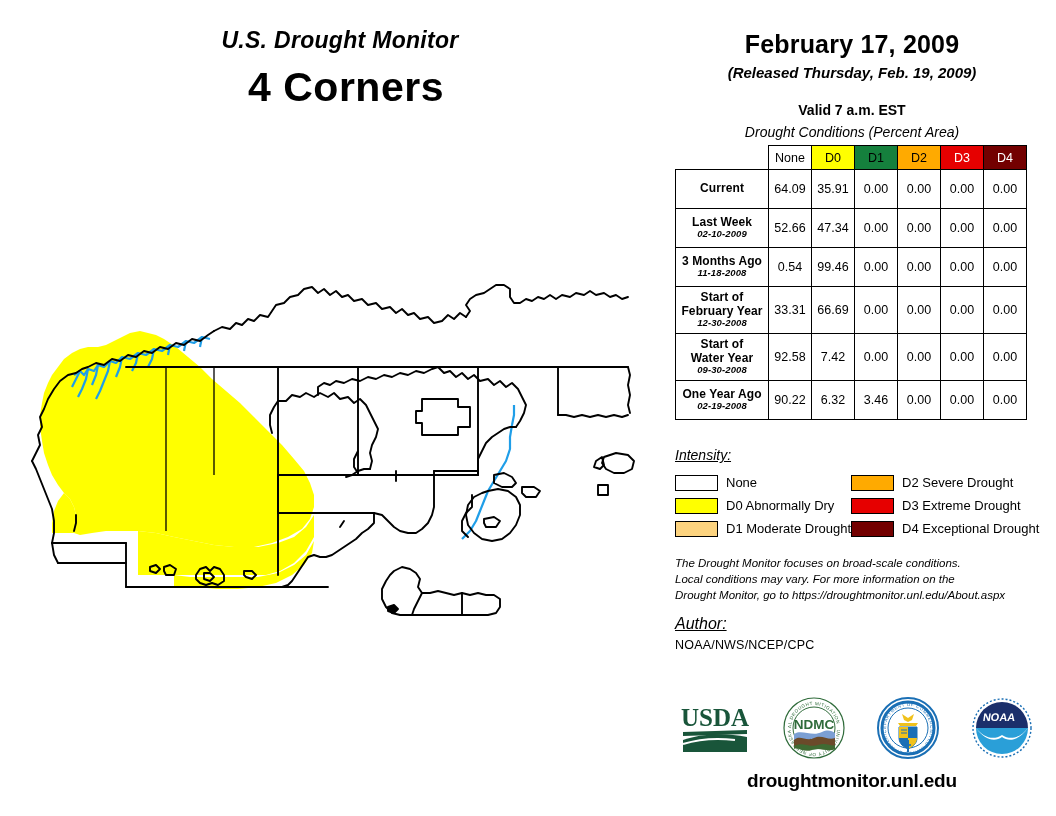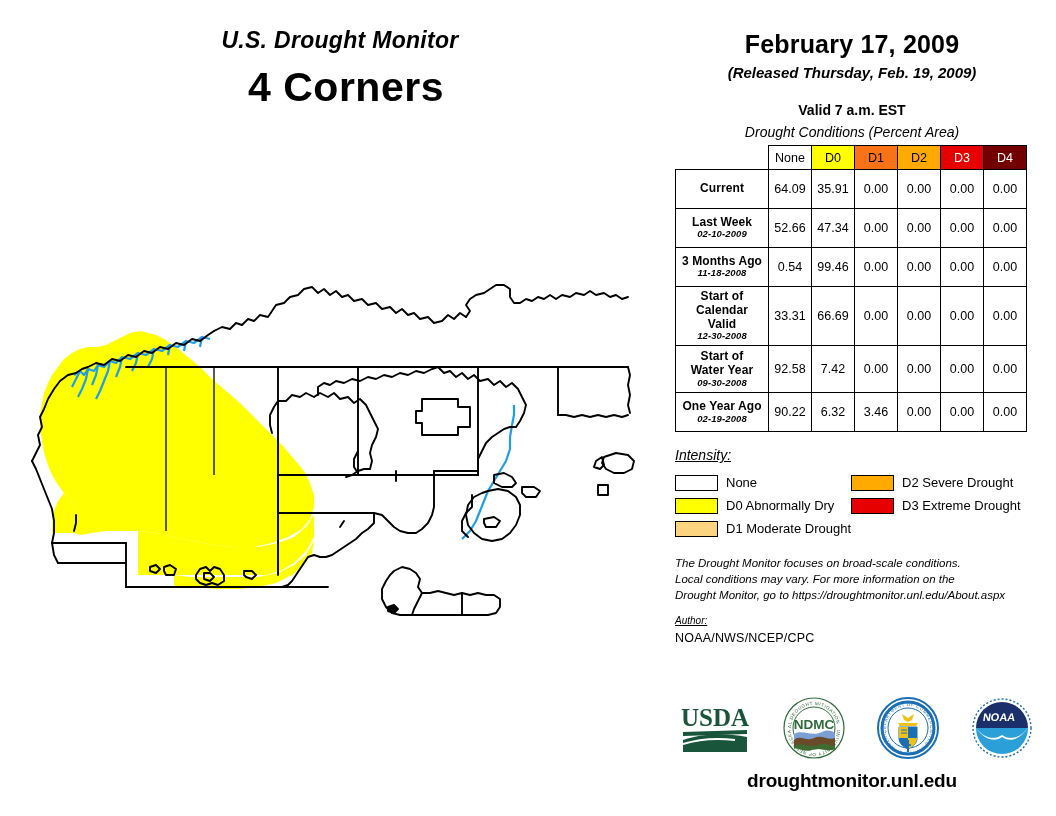--- a/index.html
+++ b/index.html
@@ -153,21 +153,21 @@
     font-size: 11.5px;
     font-style: italic;
     line-height: 1.38;
   }
   #author-block {
     position: absolute;
     left: 19px; top: 615px;
     width: 375px;
   }
   #author-title {
-    font-size: 10px;
+    font-size: 16px;
     font-style: italic;
     text-decoration: underline;
     margin-bottom: 3px;
   }
   .author-line { font-size: 12.5px; line-height: 1.45; letter-spacing: 0.2px; }
 
   
   #logo-row {
     position: absolute;
     left: 8px; top: 692px;
@@ -384,21 +384,21 @@
   </div>
 
   <div id="table-caption">Drought Conditions (Percent Area)</div>
 
   <table id="cond-table">
     <thead>
       <tr>
         <th class="corner-cell"></th>
         <th class="cat" style="background:#ffffff;color:#000;">None</th>
         <th class="cat" style="background:#ffff00;color:#000;">D0</th>
-        <th class="cat" style="background:#f97316;color:#000;">D1</th>
+        <th class="cat" style="background:#15803d;color:#000;">D1</th>
         <th class="cat" style="background:#ffaa00;color:#000;">D2</th>
         <th class="cat" style="background:#e60000;color:#fff;">D3</th>
         <th class="cat" style="background:#730000;color:#fff;">D4</th>
       </tr>
     </thead>
     <tbody>
 
       <tr>
         <th class="rowlab">
           <div class="rowlab-main">Current</div>
@@ -433,21 +433,21 @@
         <td class="val">99.46</td>
         <td class="val">0.00</td>
         <td class="val">0.00</td>
         <td class="val">0.00</td>
         <td class="val">0.00</td>
       </tr>
 
       <tr class="tall">
         <th class="rowlab">
           <div class="rowlab-main">Start of</div>
-          <div class="rowlab-main">Calendar Valid</div>
+          <div class="rowlab-main">February Year</div>
           <div class="rowlab-date">12-30-2008</div>
         </th>
         <td class="val">33.31</td>
         <td class="val">66.69</td>
         <td class="val">0.00</td>
         <td class="val">0.00</td>
         <td class="val">0.00</td>
         <td class="val">0.00</td>
       </tr>
 
@@ -498,20 +498,24 @@
         <span class="legend-label">D0 Abnormally Dry</span>
       </div>
       <div class="legend-item">
         <span class="legend-swatch" style="background:#e60000;"></span>
         <span class="legend-label">D3 Extreme Drought</span>
       </div>
 
       <div class="legend-item">
         <span class="legend-swatch" style="background:#fcd37f;"></span>
         <span class="legend-label">D1 Moderate Drought</span>
+      </div>
+      <div class="legend-item">
+        <span class="legend-swatch" style="background:#730000;"></span>
+        <span class="legend-label">D4 Exceptional Drought</span>
       </div>
     </div>
   </div>
 
   <div id="disclaimer">
     <div>The Drought Monitor focuses on broad-scale conditions.</div>
     <div>Local conditions may vary. For more information on the</div>
     <div>Drought Monitor, go to https://droughtmonitor.unl.edu/About.aspx</div>
   </div>
 

